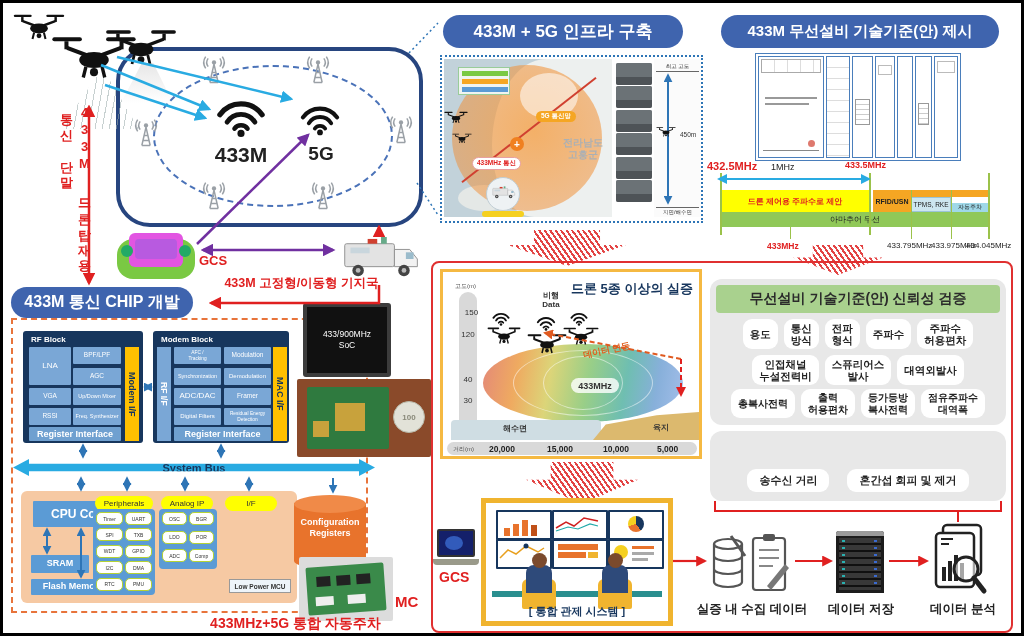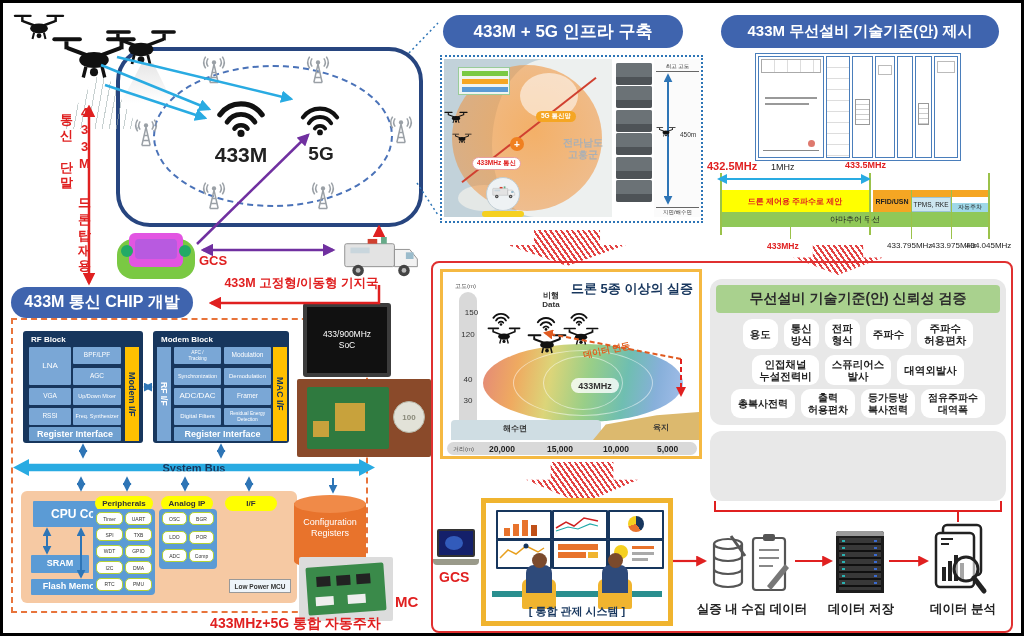--- a/index.html
+++ b/index.html
@@ -20,21 +20,21 @@
   .harrow{position:absolute;background:repeating-linear-gradient(55deg,rgba(224,48,48,.9) 0 2px,rgba(255,255,255,0) 2px 4.5px);
     clip-path:polygon(22% 0,78% 0,78% 42%,100% 42%,50% 100%,0 42%,22% 42%);}
   .gpanel{position:absolute;background:#e8e8e8;border-radius:12px;}
   .ghead{position:absolute;background:#a9d18e;border-radius:4px;display:flex;align-items:center;
     justify-content:center;font-weight:bold;color:#2b2b2b;}
   .vrow{position:absolute;left:0;width:100%;display:flex;justify-content:center;gap:6px;}
   .vcell{background:#fff;border-radius:9px;padding:3px 7px;font-weight:bold;font-size:10.5px;color:#222;
     text-align:center;white-space:pre-line;line-height:1.15;display:flex;align-items:center;justify-content:center;}
   .mcell{background:#fff;border:1px solid #b5d334;border-radius:5px;font-size:5px;color:#333;
     display:flex;align-items:center;justify-content:center;height:11px;}
-  .ypill{background:#ffff00;border-radius:8px;font-weight:bold;font-size:8px;color:#333;
+  .ypill{background:#ffff00;border-radius:8px;font-weight:normal;font-size:8px;color:#333;
     display:flex;align-items:center;justify-content:center;position:absolute;}
   .lbl{position:absolute;color:#222;}
   .tile{width:36px;height:22px;background:#888d92;border-radius:2px;margin:1.5px auto;overflow:hidden;}
   .tile>div:first-child{height:14px;background:#6b7276;}
   .tile>div:last-child{height:8px;background:#4e5357;}
   .scr{position:absolute;border:2px solid #17365d;background:#fff;border-radius:1px;overflow:hidden;}
 </style>
 </head>
 <body>
 
@@ -216,21 +216,21 @@
       <div class="abs" style="left:6px;top:34px;width:16px;height:16px;background:#c8a23c;"></div>
     </div>
     <div class="abs" style="left:96px;top:22px;width:32px;height:32px;background:#e2e2d8;border-radius:50%;border:1px solid #b8b8a8;
       display:flex;align-items:center;justify-content:center;font-size:8px;color:#8a8a7a;font-weight:bold;">100</div>
   </div>
 
   <div class="abs" style="left:291px;top:492px;width:72px;height:72px;">
     <div class="abs" style="left:0;top:8px;width:72px;height:58px;background:#e8732c;"></div>
     <div class="abs" style="left:0;top:0;width:72px;height:18px;background:#f08a48;border-radius:50%;"></div>
     <div class="abs" style="left:0;top:58px;width:72px;height:16px;background:#e8732c;border-radius:50%;"></div>
-    <div class="abs" style="left:0;top:22px;width:72px;text-align:center;color:#fff;font-weight:normal;font-size:9px;white-space:pre-line;line-height:1.25;">Configuration
+    <div class="abs" style="left:0;top:22px;width:72px;text-align:center;color:#fff;font-weight:bold;font-size:9px;white-space:pre-line;line-height:1.25;">Configuration
 Registers</div>
   </div>
 
   <div class="abs" style="left:296px;top:554px;width:94px;height:64px;background:#dcdcdc;border-radius:2px;">
     <div class="abs" style="left:8px;top:8px;width:78px;height:48px;background:#3a8a4a;border-radius:2px;transform:rotate(-4deg);">
       <div class="abs" style="left:10px;top:10px;width:14px;height:10px;background:#222;"></div>
       <div class="abs" style="left:30px;top:10px;width:14px;height:10px;background:#222;"></div>
       <div class="abs" style="left:50px;top:10px;width:14px;height:10px;background:#222;"></div>
       <div class="abs" style="left:8px;top:30px;width:18px;height:9px;background:#eee;"></div>
       <div class="abs" style="left:40px;top:30px;width:18px;height:9px;background:#eee;"></div>
@@ -431,20 +431,24 @@
       <div class="vcell" style="font-size:10px">출력
 허용편차</div>
       <div class="vcell" style="font-size:10px">등가등방
 복사전력</div>
       <div class="vcell" style="font-size:10px">점유주파수
 대역폭</div>
     </div>
   </div>
 
   <div class="gpanel" style="left:707px;top:428px;width:296px;height:70px;">
+    <div class="vrow" style="top:38px;gap:18px;">
+      <div class="vcell" style="padding:5px 12px;font-size:11px;">송수신 거리</div>
+      <div class="vcell" style="padding:5px 12px;font-size:11px;">혼간섭 회피 및 제거</div>
+    </div>
   </div>
 
   <div class="abs" style="left:430px;top:526px;width:46px;height:38px;">
     <div class="abs" style="left:4px;top:0;width:38px;height:28px;background:#14206a;border:2px solid #333;border-radius:2px;">
       <div class="abs" style="left:6px;top:5px;width:18px;height:14px;background:#3a6ad0;border-radius:50%;opacity:.8;"></div>
     </div>
     <div class="abs" style="left:0;top:30px;width:46px;height:6px;background:#9a9a8a;border-radius:0 0 4px 4px;"></div>
   </div>
   <div class="lbl" style="left:436px;top:566px;font-size:14px;font-weight:bold;color:#e02020;">GCS</div>
 

